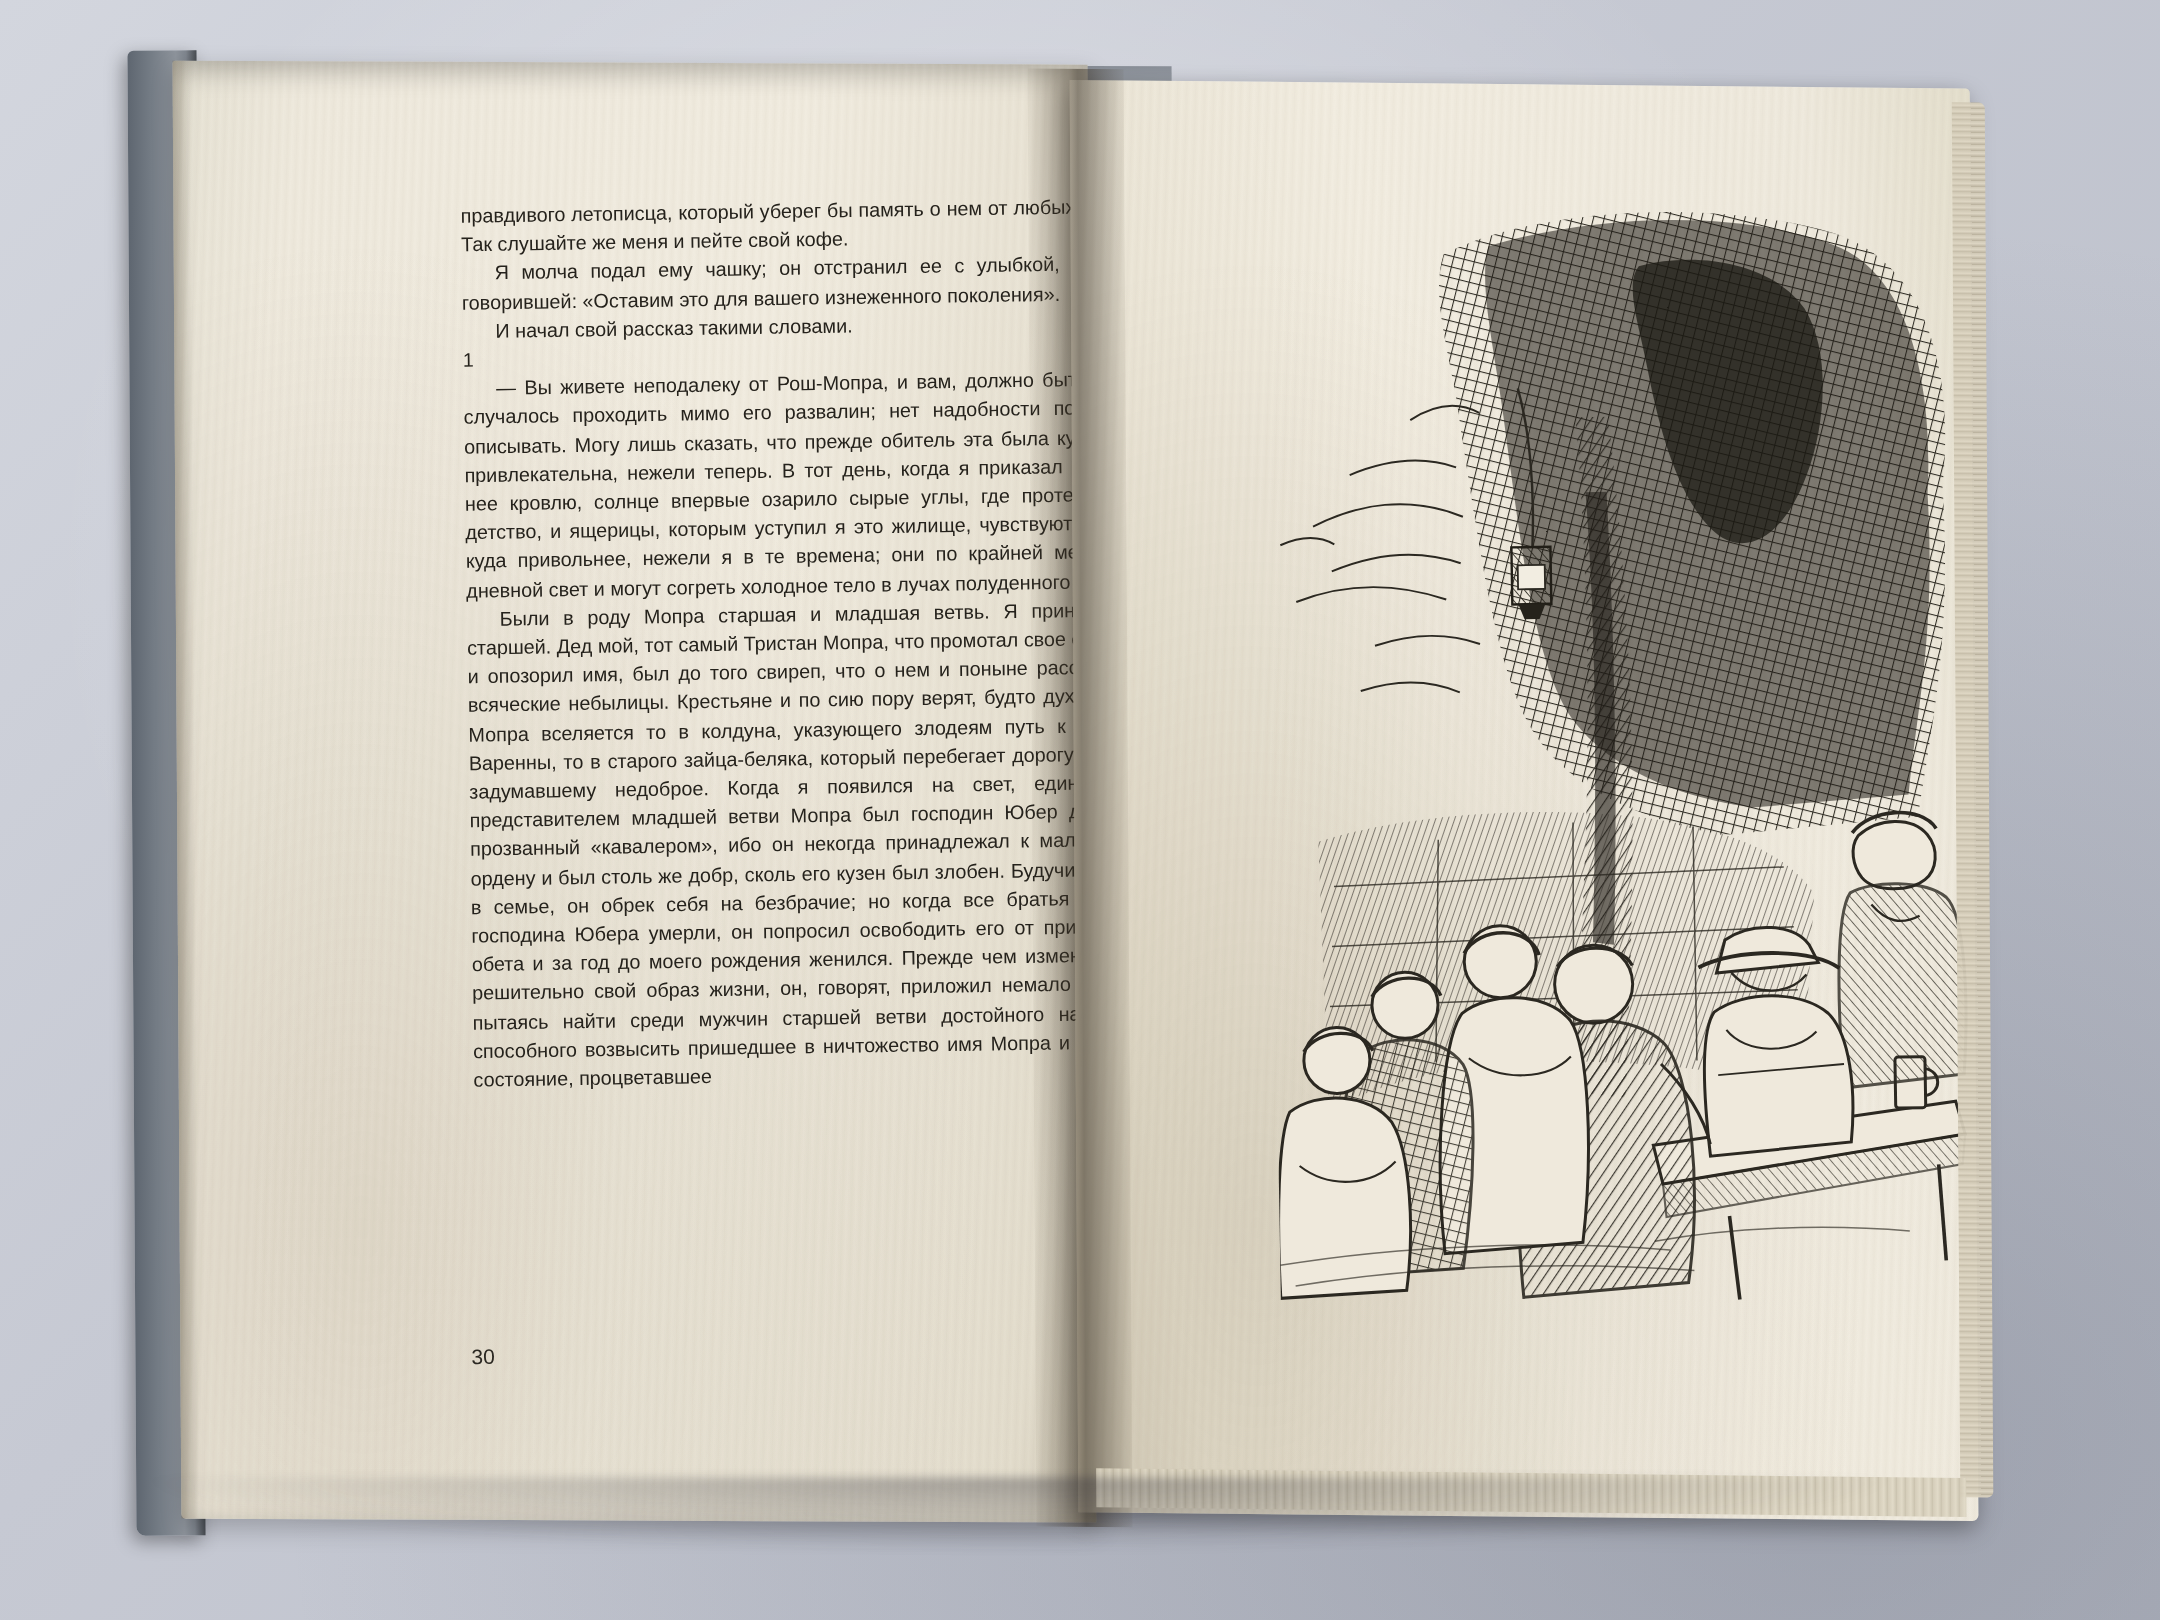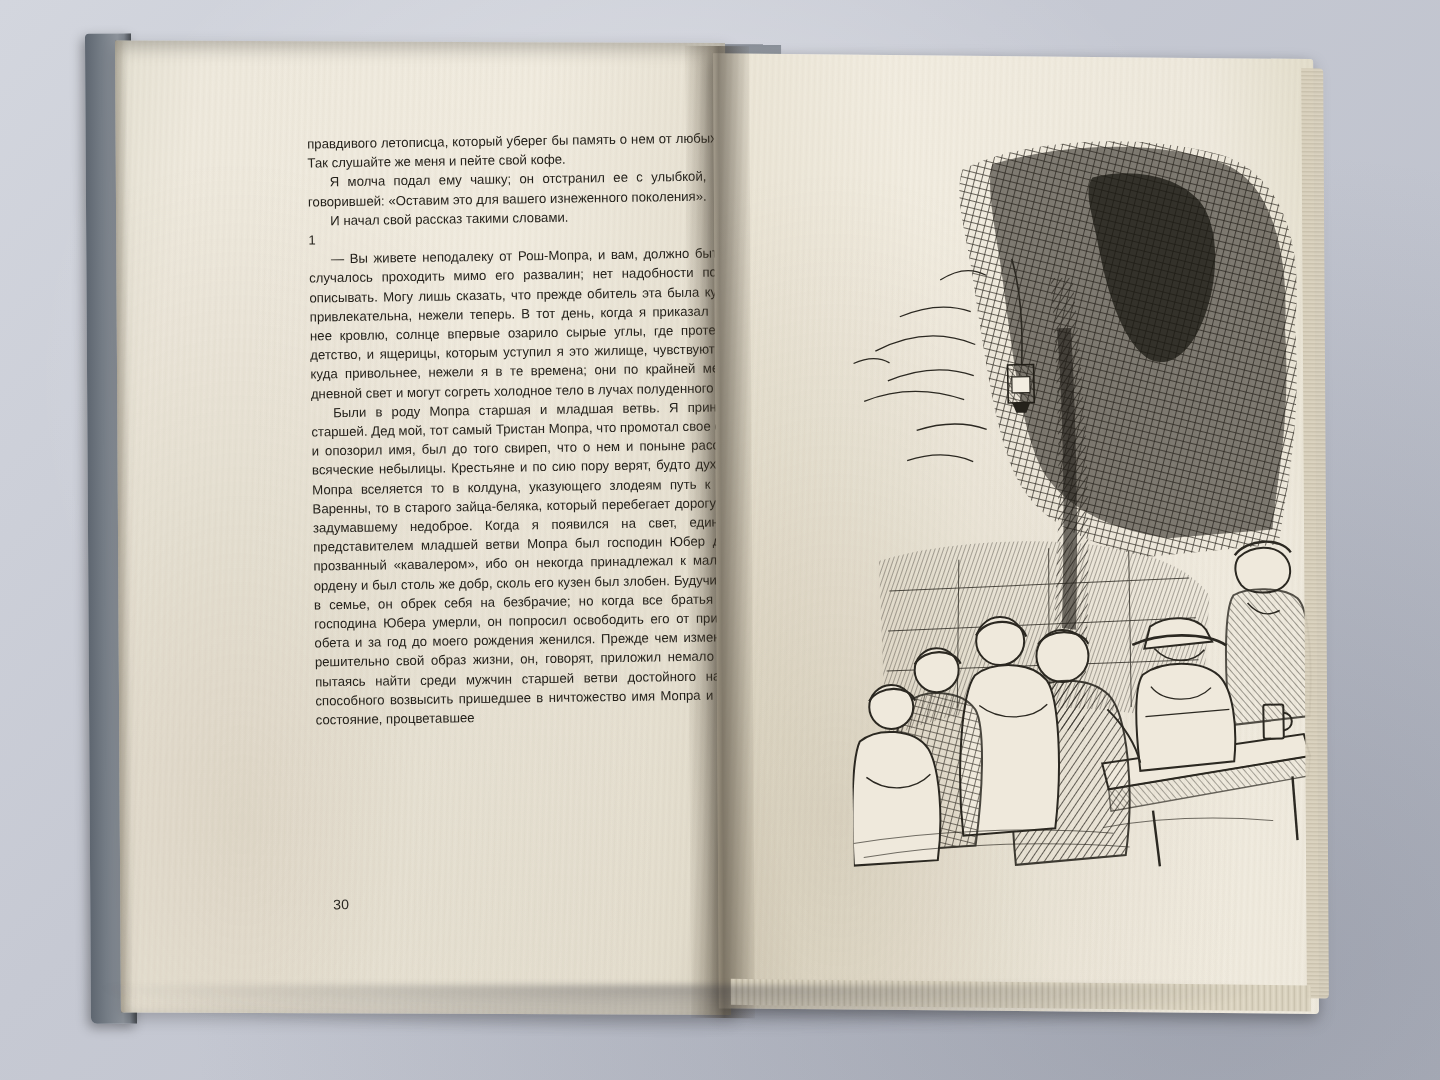--- a/index.html
+++ b/index.html
@@ -145,21 +145,21 @@
   .text-col p { margin: 0; }
   .text-col p.indent { text-indent: 22px; }
   .chapter-num {
     margin: 17px 0 10px 48px;
     font-size: 13px;
     font-weight: 400;
     letter-spacing: 0.5px;
   }
   .page-number {
     position: absolute;
-    left: 243px;
+    left: 224px;
     top: 872px;
     font-size: 14px;
     color: #2b2822;
     transform: rotate(-0.5deg);
   }
 
   
   .illustration {
     position: absolute;
     left: 760px;

